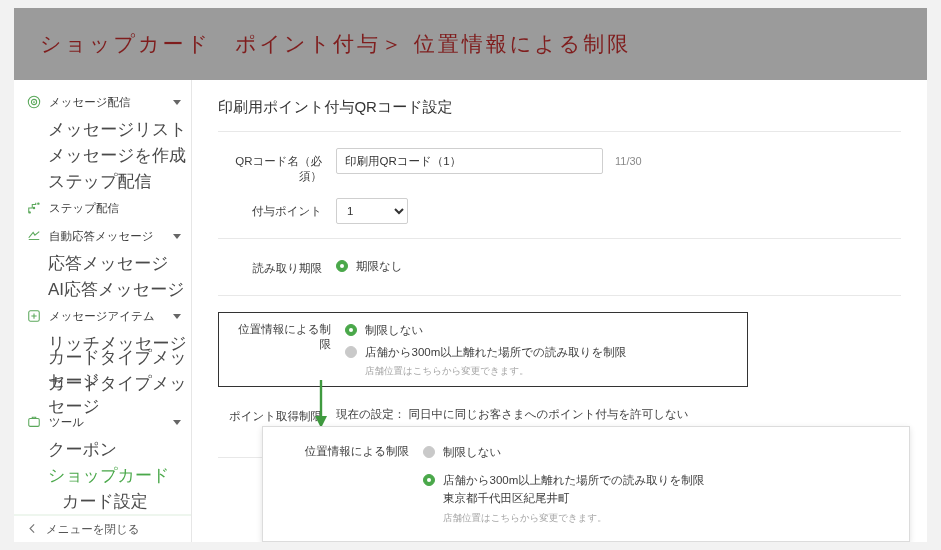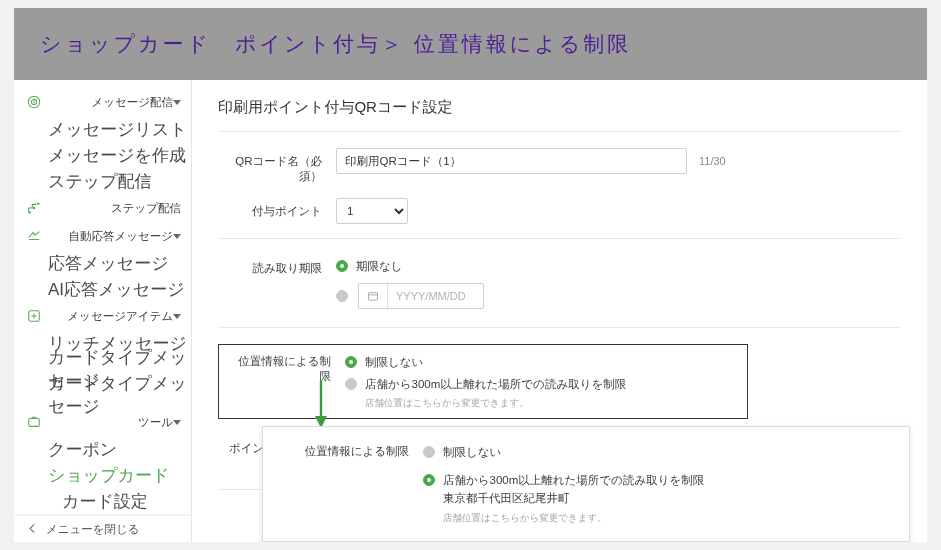--- a/index.html
+++ b/index.html
@@ -26,21 +26,21 @@
   
   .header {
     height: 72px;
     background: #9b9b9b;
     display: flex;
     align-items: center;
     padding-left: 26px;
     box-sizing: border-box;
   }
   .header-title {
-    color: #4c1d95;
+    color: #7f1d1d;
     font-size: 21px;
     letter-spacing: 3px;
     font-weight: normal;
   }
   
   .body {
     display: flex;
     height: 462px;
   }
   
@@ -54,21 +54,20 @@
     font-size: 11.5px;
     color: #444;
   }
   .nav-group {
     display: flex;
     align-items: center;
     height: 28px;
     padding: 0 10px 0 12px;
     box-sizing: border-box;
     position: relative;
-    text-align: right;
   }
   .nav-group .ico {
     width: 16px;
     height: 16px;
     margin-right: 7px;
     flex: 0 0 16px;
     color: #5ba85b;
     display: flex;
     align-items: center;
     justify-content: center;
@@ -134,21 +133,21 @@
     width: 118px;
     text-align: right;
     padding-right: 14px;
     font-size: 11.5px;
     color: #3d3d3d;
     padding-top: 6px;
     box-sizing: border-box;
     flex: 0 0 118px;
   }
   .text-input {
-    width: 351px;
+    width: 267px;
     height: 26px;
     border: 1px solid #cfcfcf;
     border-radius: 2px;
     font-size: 11.5px;
     padding: 0 8px;
     box-sizing: border-box;
     color: #333;
     font-family: "Liberation Sans", sans-serif;
     background: #fff;
   }
@@ -441,32 +440,20 @@
       </div>
 
       <div class="hr"></div>
 
       <div class="form-row">
         <div class="form-label">読み取り期限</div>
         <div>
           <div class="radio-line">
             <span class="radio checked"></span>
             <span>期限なし</span>
-          </div>
-          <div class="date-row">
-            <span class="radio grey" style="margin-right:10px;"></span>
-            <div class="date-input">
-              <span class="date-ico">
-                <svg width="12" height="12" viewBox="0 0 16 16">
-                    <rect x="2" y="3.5" width="12" height="10" rx="1" fill="none" stroke="#9a9a9a" stroke-width="1.1"></rect>
-                    <path d="M2 6.5h12" stroke="#9a9a9a" stroke-width="1.1"></path>
-                  </svg>
-              </span>
-              <span class="date-ph">YYYY/MM/DD</span>
-            </div>
           </div>
         </div>
       </div>
 
       <div class="hr" style="margin-top:18px;"></div>
 
       <div class="boxed">
         <div class="form-label">位置情報による制限</div>
         <div>
           <div class="radio-line">

